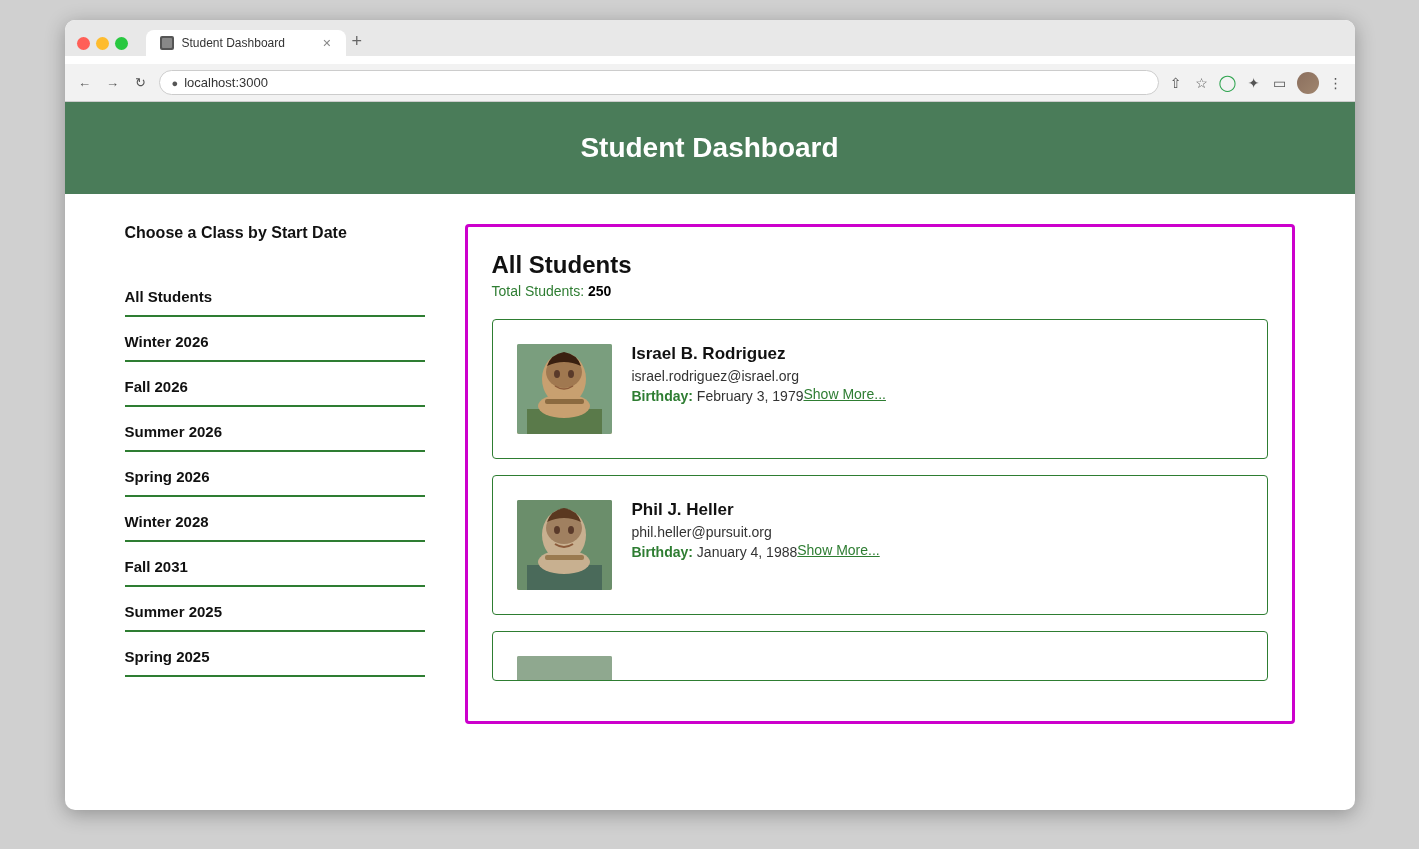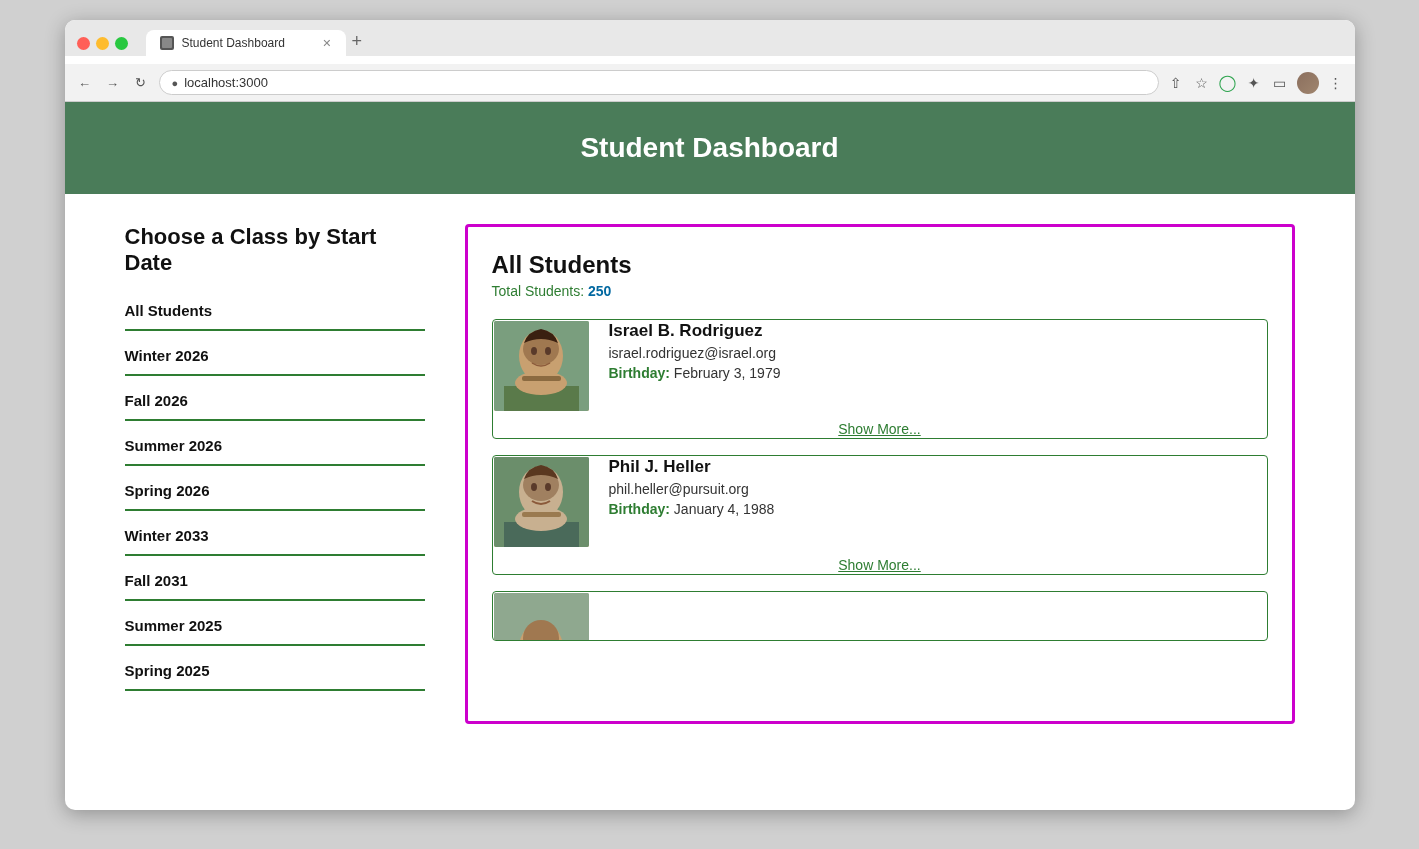--- a/index.html
+++ b/index.html
@@ -178,24 +178,24 @@
       align-items: flex-start;
     }
 
     
     .sidebar {
       width: 300px;
       flex-shrink: 0;
     }
 
     .sidebar-title {
-      font-size: 22px;
+      font-size: 16px;
       font-weight: bold;
       color: #111;
-      margin-bottom: 12px;
+      margin-bottom: 32px;
     }
 
     .sidebar-item {
       display: block;
       width: 100%;
       text-align: left;
       background: none;
       border: none;
       padding: 14px 0 10px 0;
       font-size: 15px;
@@ -230,24 +230,24 @@
 
     .panel-subtitle span {
       color: #2e7d32;
       font-weight: 400;
     }
 
     
     .student-card {
       border: 1px solid #2e7d32;
       border-radius: 4px;
-      padding: 1px;
+      padding: 24px;
       margin-bottom: 16px;
       display: flex;
-      flex-direction: column;
+      flex-direction: row;
     }
 
     .student-card-top {
       display: flex;
       gap: 20px;
       align-items: flex-start;
     }
 
     .student-avatar {
       width: 95px;
@@ -366,31 +366,31 @@
     <div class="main-layout">
 
       <div class="sidebar">
         <div class="sidebar-title">Choose a Class by Start Date</div>
 
         <button class="sidebar-item">All Students</button>
         <button class="sidebar-item">Winter 2026</button>
         <button class="sidebar-item">Fall 2026</button>
         <button class="sidebar-item">Summer 2026</button>
         <button class="sidebar-item">Spring 2026</button>
-        <button class="sidebar-item">Winter 2033</button>
+        <button class="sidebar-item">Winter 2028</button>
         <button class="sidebar-item">Fall 2031</button>
         <button class="sidebar-item">Summer 2025</button>
         <button class="sidebar-item">Spring 2025</button>
       </div>
 
       <div class="main-panel">
         <div class="panel-title">All Students</div>
         <div class="panel-subtitle">
           <span>Total Students:</span>
-          <span style="color:#0369a1; font-weight:600;">250</span>
+          <span style="color:#000000; font-weight:600;">250</span>
         </div>
 
         <div class="student-card">
           <div class="student-card-top">
             <div class="student-avatar avatar-israel">
               <svg width="95" height="90" viewBox="0 0 95 90" xmlns="http://www.w3.org/2000/svg">
                 <rect width="95" height="90" fill="#7a9e7e"></rect>
                 <ellipse cx="47" cy="35" rx="22" ry="26" fill="#c8a070"></ellipse>
                 <ellipse cx="47" cy="28" rx="18" ry="16" fill="#a07850"></ellipse>
                 <rect x="10" y="65" width="75" height="30" fill="#5a7a4a"></rect>

